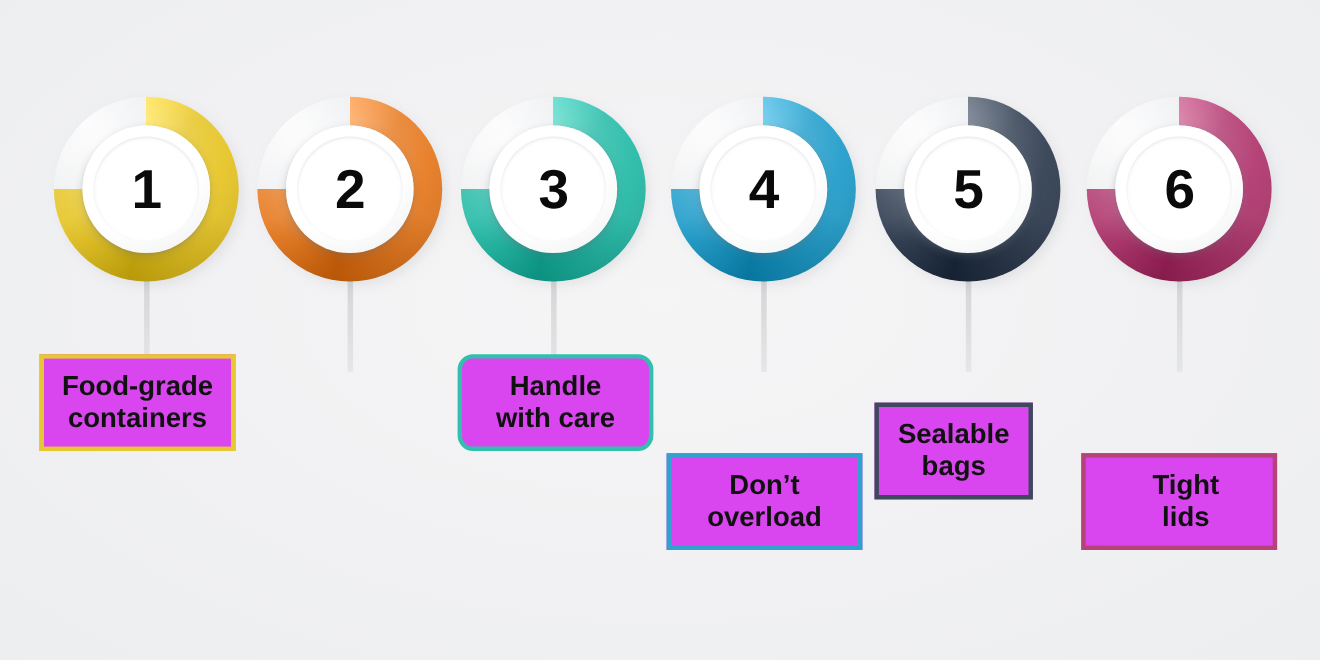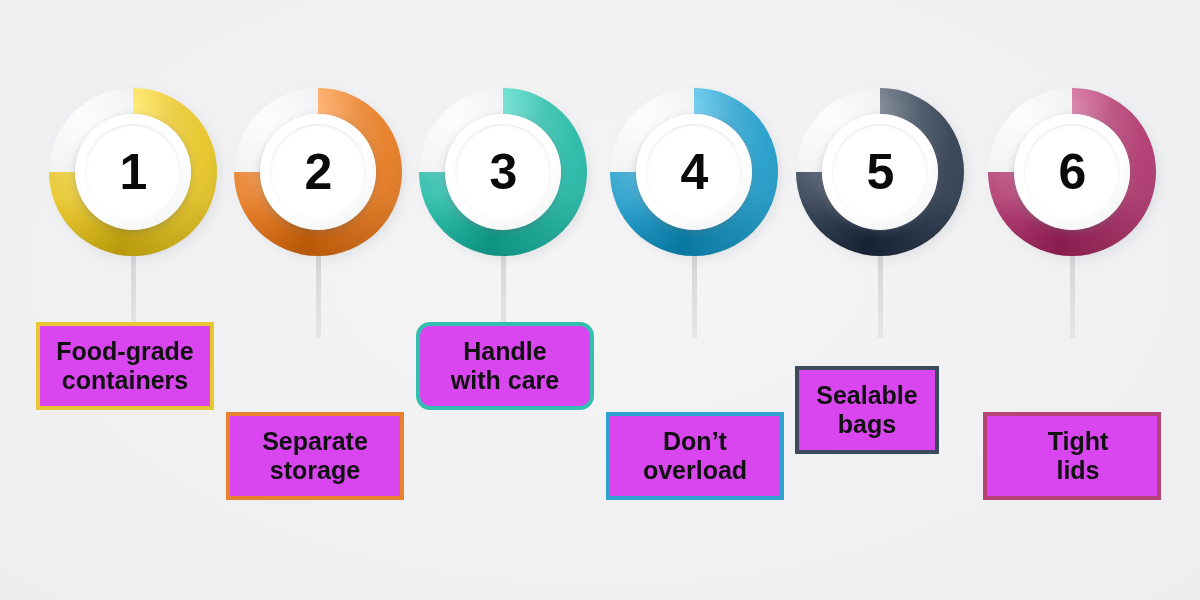--- a/index.html
+++ b/index.html
@@ -160,24 +160,20 @@
     <div class="pin" style="left: 234px; top: 88px;">
       <div class="pin-stem"></div>
       <div class="ring-shadow"></div>
       <div class="ring" style="background: conic-gradient(rgb(255, 156, 72) 0deg, rgb(232, 130, 46) 35deg, rgb(232, 130, 46) 110deg, rgb(194, 92, 8) 190deg, rgb(232, 130, 46) 250deg, rgb(232, 130, 46) 270deg, rgb(240, 241, 242) 270deg, rgb(251, 251, 252) 318deg, rgb(236, 238, 240) 360deg);"></div>
       <div class="ring-gap" style="background: radial-gradient(circle at 36% 26%, rgba(255, 255, 255, 0.42) 0%, rgba(255, 255, 255, 0.1) 42%, rgba(0, 0, 0, 0) 58%, rgba(0, 0, 0, 0.14) 100%);"></div>
       <div class="ring-hole"></div>
       <div class="ring-hole-inner">
         <span class="pin-number">2</span>
       </div>
     </div>
-    <div class="label-box" style="left: 226px; top: 412px; width: 178px; height: 88px; border-color: rgb(232, 130, 46);">
-      <div class="label-text">Separate
-storage</div>
-    </div>
     <div class="pin" style="left: 419px; top: 88px;">
       <div class="pin-stem"></div>
       <div class="ring-shadow"></div>
       <div class="ring" style="background: conic-gradient(rgb(77, 217, 199) 0deg, rgb(51, 191, 173) 35deg, rgb(51, 191, 173) 110deg, rgb(13, 153, 135) 190deg, rgb(51, 191, 173) 250deg, rgb(51, 191, 173) 270deg, rgb(240, 241, 242) 270deg, rgb(251, 251, 252) 318deg, rgb(236, 238, 240) 360deg);"></div>
       <div class="ring-gap" style="background: radial-gradient(circle at 36% 26%, rgba(255, 255, 255, 0.42) 0%, rgba(255, 255, 255, 0.1) 42%, rgba(0, 0, 0, 0) 58%, rgba(0, 0, 0, 0.14) 100%);"></div>
       <div class="ring-hole"></div>
       <div class="ring-hole-inner">
         <span class="pin-number">3</span>
       </div>
     </div>

